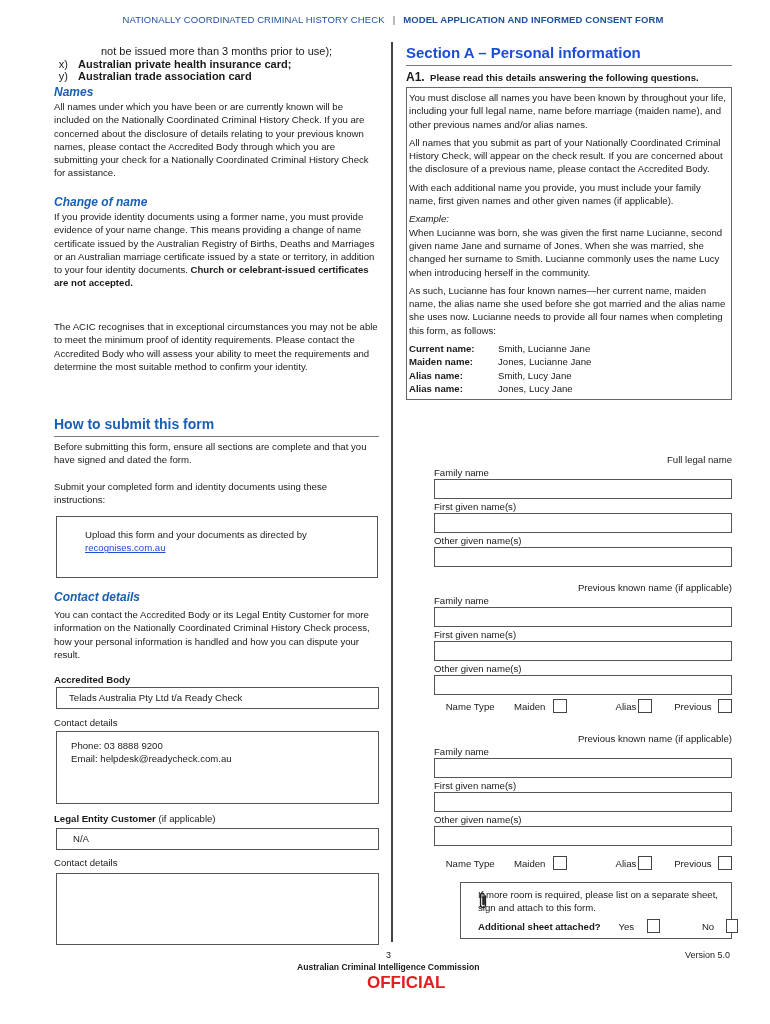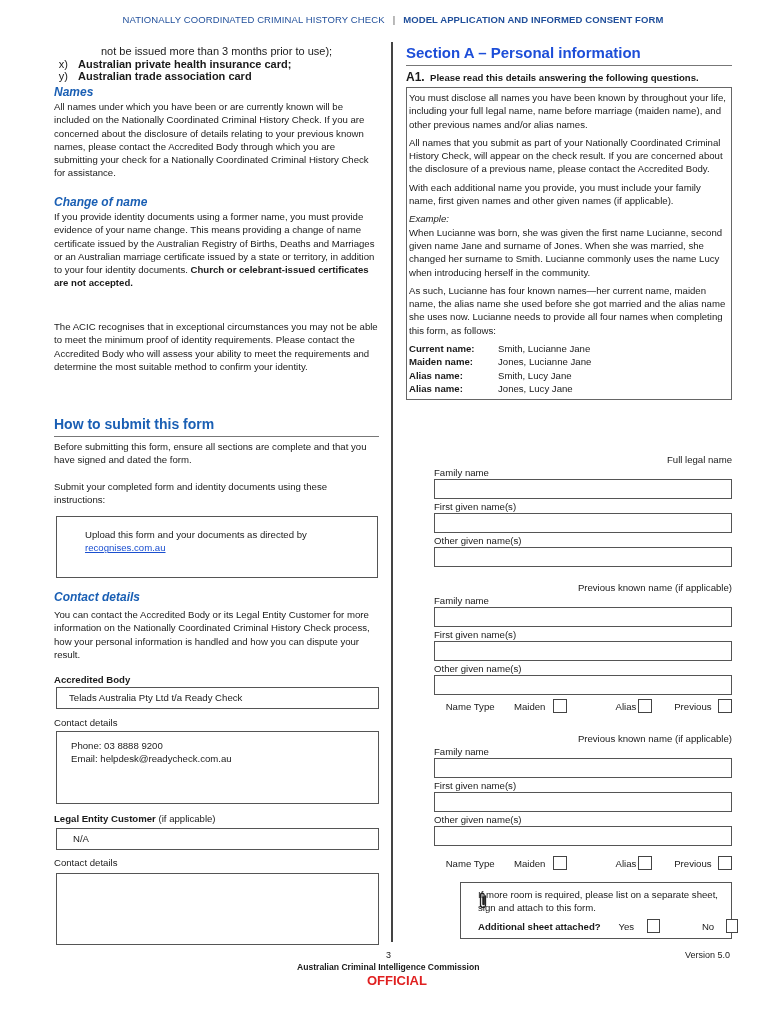--- a/index.html
+++ b/index.html
@@ -38,21 +38,21 @@
   .field { height: 20px; border: 1px solid #555; border-bottom-width: 1.5px; border-right-width: 1.5px; margin-bottom: 1px; background: #fff; }
   .group-title { font-weight: normal; line-height: 12px; text-align: right; }
   .type-row { display: flex; align-items: center; height: 18px; font-size: 9.6px; text-align: center; }
   .cb { width: 14px; height: 14px; border: 1px solid #444; display: inline-block; background: #fff; }
 
   .attach-box { left: 452px; top: 882px; width: 272px; height: 57px; border: 1px solid #555; border-bottom-width: 1.5px; border-right-width: 1.5px; font-size: 9.6px; }
 
   .footer-num { left: 378px; top: 950px; font-size: 9px; }
   .footer-ver { left: 677px; top: 950px; font-size: 9px; }
   .footer-org { left: 289px; top: 962px; font-size: 8.6px; font-weight: bold; }
-  .footer-off { left: 359px; top: 973px; font-size: 13px; font-weight: bold; color: #e02020; }
+  .footer-off { left: 359px; top: 973px; font-size: 17px; font-weight: bold; color: #e02020; }
 </style>
 </head>
 <body>
 
 <div class="abs header">
   <span>NATIONALLY COORDINATED CRIMINAL HISTORY CHECK</span><span class="sep">|</span><span class="right">MODEL APPLICATION AND INFORMED CONSENT FORM</span>
 </div>
 
 <div class="abs divider"></div>
 

